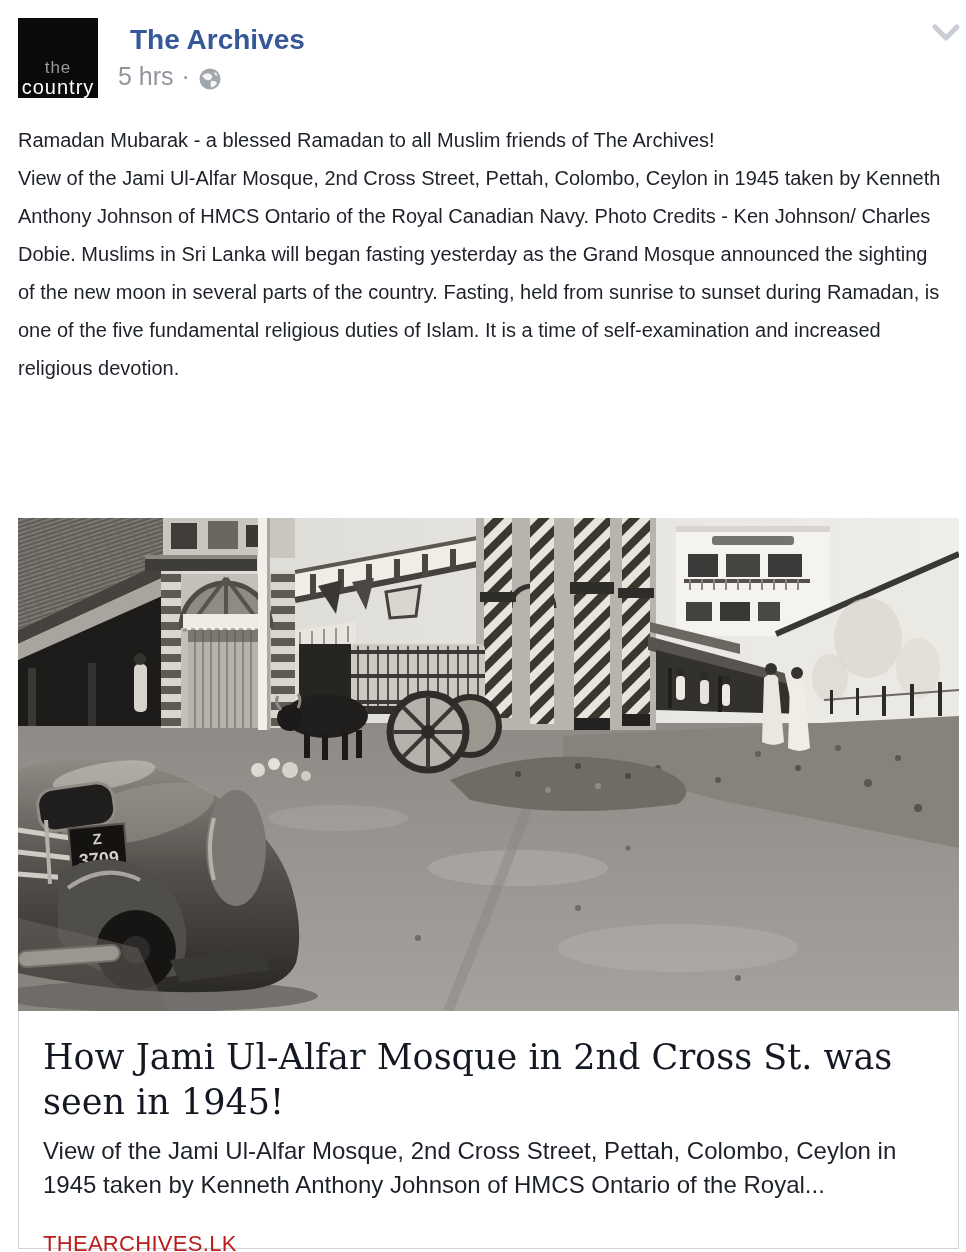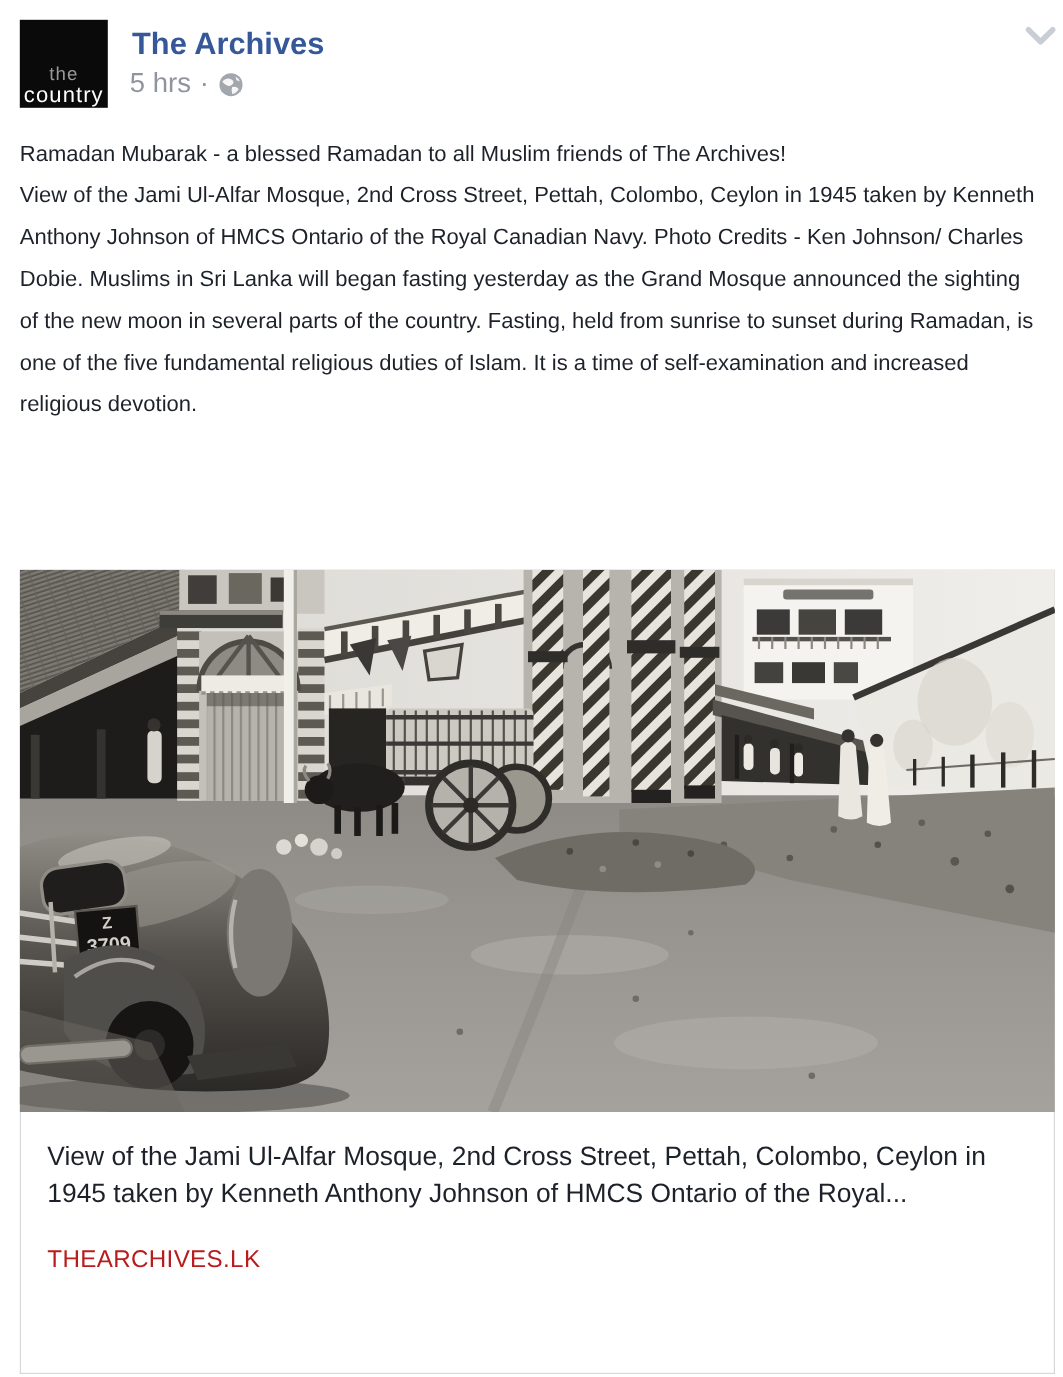--- a/index.html
+++ b/index.html
@@ -3,24 +3,24 @@
 <meta charset="utf-8">
 <style>
   html,body{margin:0;padding:0;background:#fff;}
   .post{position:relative;width:966px;height:1252px;background:#fff;overflow:hidden;
         font-family:"Liberation Sans",sans-serif;color:#1d2129;}
   
   .avatar{position:absolute;left:18px;top:18px;width:80px;height:80px;background:#0a0a0a;
           display:flex;flex-direction:column;align-items:center;justify-content:flex-end;cursor:pointer;}
   .avatar .l1{color:#9a9a9a;font-size:17px;line-height:17px;letter-spacing:1px;}
   .avatar .l2{color:#ffffff;font-size:20px;line-height:22px;letter-spacing:1px;}
-  .page-name{position:absolute;left:120px;top:24px;font-size:28px;font-weight:bold;
+  .page-name{position:absolute;left:130px;top:24px;font-size:28px;font-weight:bold;
              color:#365899;cursor:pointer;}
   .meta{position:absolute;left:118px;top:62px;font-size:25px;color:#90949c;
-        display:flex;align-items:center;gap:8px;cursor:pointer;}
+        display:flex;align-items:flex-end;gap:8px;cursor:pointer;}
   .meta .globe{width:24px;height:24px;display:inline-block;}
   .menu-chevron{position:absolute;left:931px;top:20px;width:30px;height:24px;cursor:pointer;}
   
   .body-text{position:absolute;left:18px;top:121px;width:930px;font-size:20px;
              line-height:38px;color:#1d2129;white-space:pre-line;}
   
   .card{position:absolute;left:18px;top:518px;width:941px;cursor:pointer;}
   .card-photo{display:block;width:941px;height:493px;background:#b9b6b0;}
   .card-text{box-sizing:border-box;height:238px;border:1px solid #d2d4d8;border-top:none;
              padding:24px 24px 20px 24px;background:#fff;}
@@ -301,18 +301,19 @@
         <polygon points="152,442 242,430 252,452 162,464" fill="#3a3835"></polygon>
         <g transform="rotate(-4 50 438)">
           <rect x="0" y="430" width="102" height="16" rx="8" fill="#c9c6c0" stroke="#77746e" stroke-width="2"></rect>
         </g>
       </g>
 
       <polygon points="0,400 120,430 150,493 0,493" fill="#6b6862" opacity=".5"></polygon>
     </svg>
 
     <div class="card-text">
+      <div class="card-title">How Jami Ul-Alfar Mosque in 2nd Cross St. was seen in 1945!</div>
       <p class="card-desc">View of the Jami Ul-Alfar Mosque, 2nd Cross Street, Pettah, Colombo, Ceylon in 1945 taken by Kenneth Anthony Johnson of HMCS Ontario of the Royal...</p>
       <div class="card-domain">THEARCHIVES.LK</div>
     </div>
   </div>
 
 </div>
 
 </body></html>

